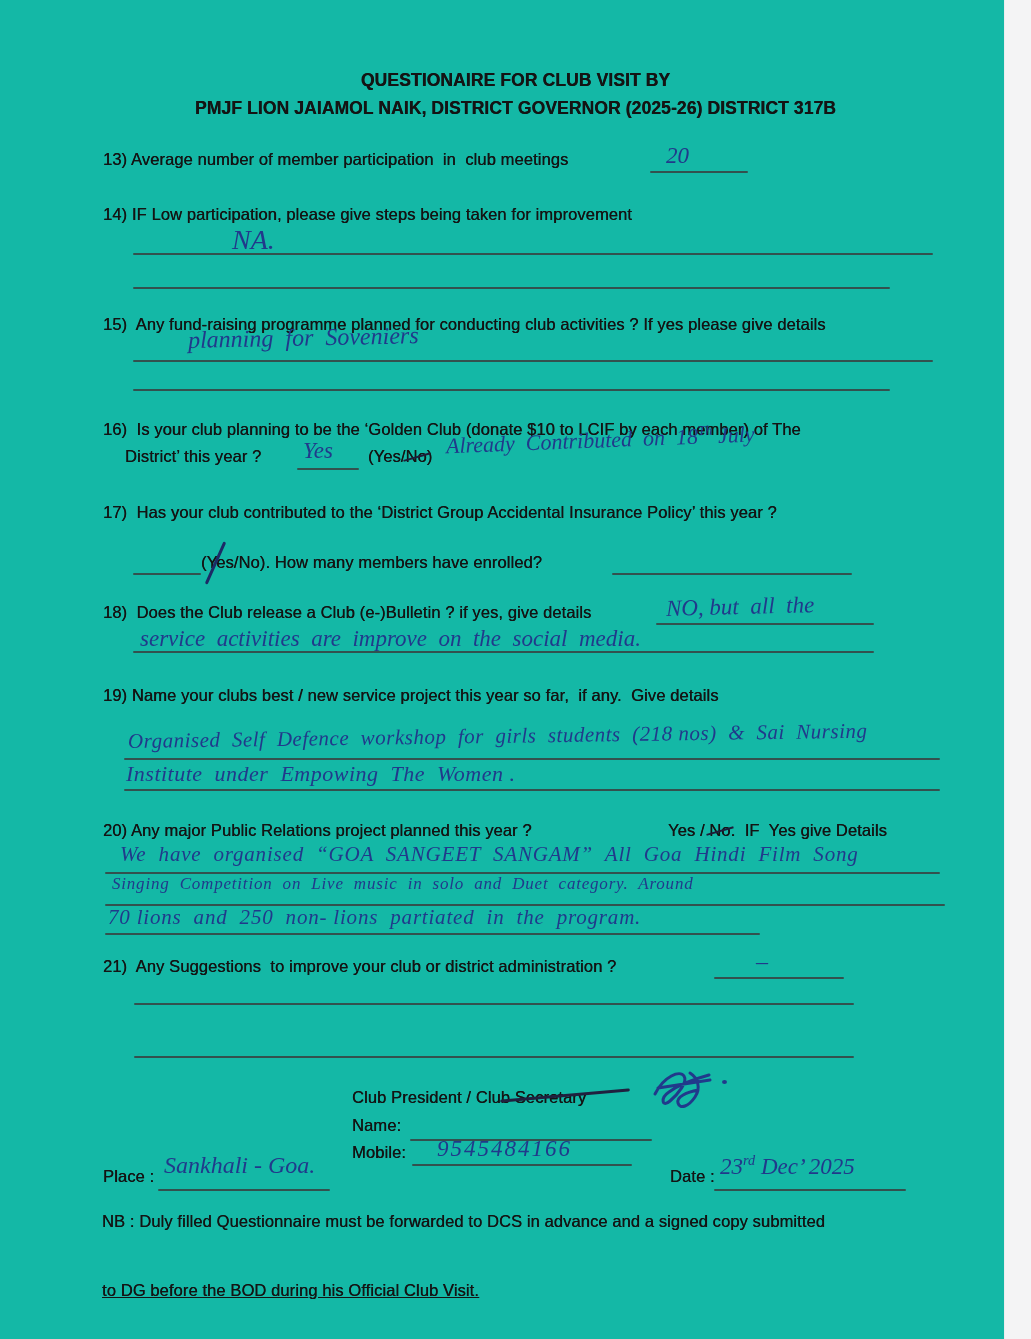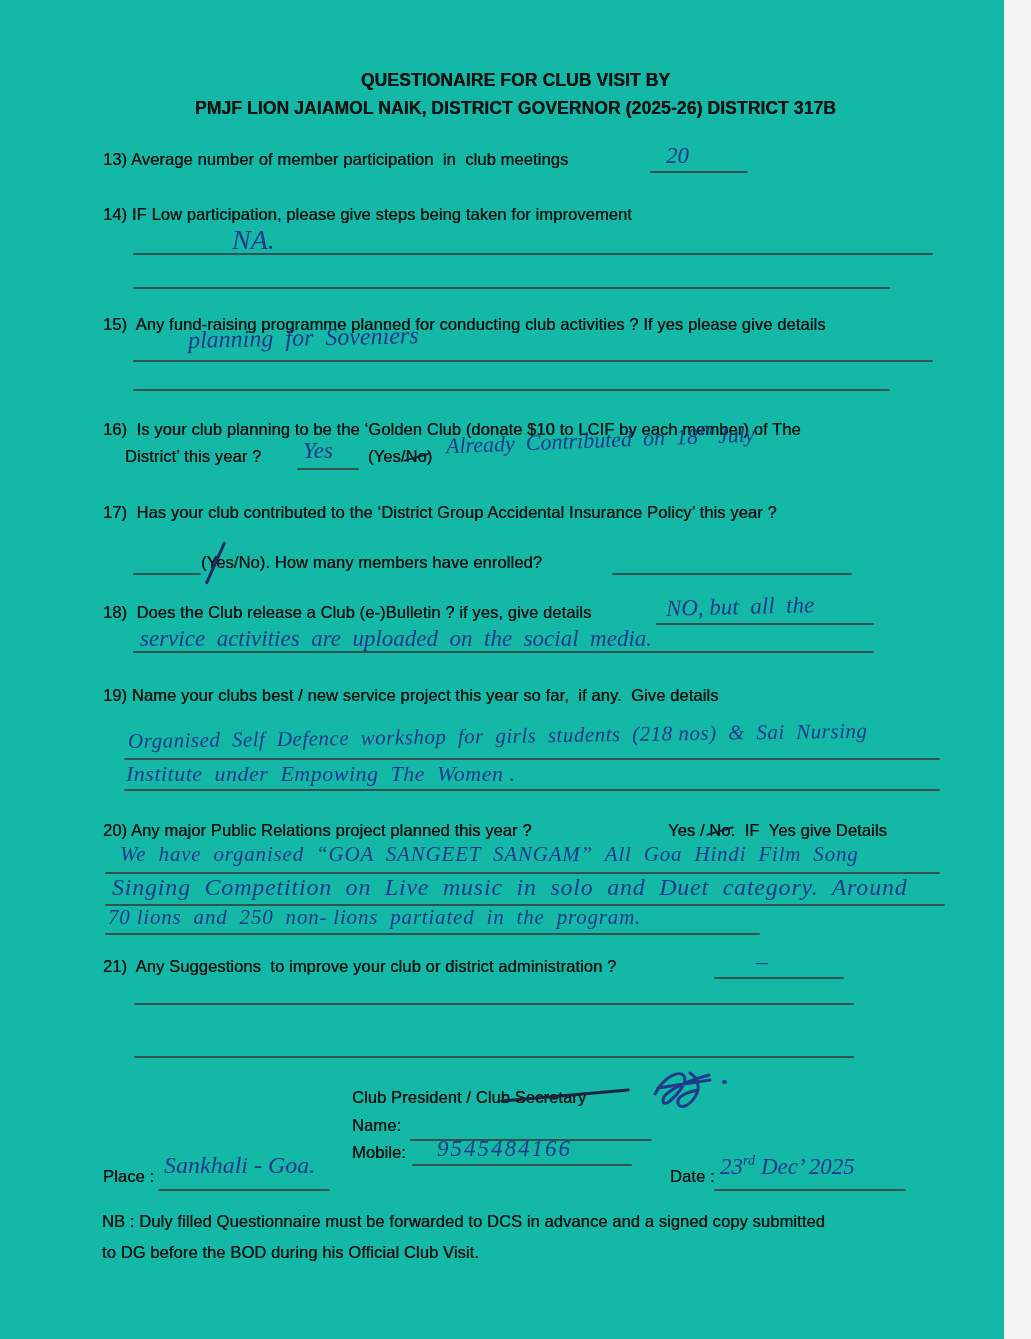--- a/index.html
+++ b/index.html
@@ -62,34 +62,34 @@
 
   <div class="print" style="left:103px;top:503px;text-align:center;">17)  Has your club contributed to the ‘District Group Accidental Insurance Policy’ this year ?</div>
   <div class="rule" style="left:133px;top:573px;width:68px;"></div>
   <div class="print" style="left:201px;top:553px;">(Yes/No). How many members have enrolled?</div>
   <div class="pen-slash" style="left:214px;top:540px;height:46px;"></div>
   <div class="rule" style="left:612px;top:573px;width:240px;"></div>
 
   <div class="print" style="left:103px;top:603px;">18)  Does the Club release a Club (e-)Bulletin ? if yes, give details</div>
   <div class="hw" style="left:666px;top:596px;font-size:23px;transform:rotate(-1.5deg);">NO, but  all  the</div>
   <div class="rule" style="left:656px;top:623px;width:218px;"></div>
-  <div class="hw" style="left:140px;top:626px;font-size:23px;">service  activities  are  uploaded  on  the  social  media.</div>
+  <div class="hw" style="left:140px;top:626px;font-size:23px;">service  activities  are  improve  on  the  social  media.</div>
   <div class="rule" style="left:133px;top:651px;width:741px;"></div>
 
   <div class="print" style="left:103px;top:686px;">19) Name your clubs best / new service project this year so far,  if any.  Give details</div>
   <div class="hw" style="left:128px;top:729px;font-size:21px;letter-spacing:.5px;transform:rotate(-.8deg);">Organised  Self  Defence  workshop  for  girls  students  (218 nos)  &amp;  Sai  Nursing</div>
   <div class="rule" style="left:124px;top:758px;width:816px;"></div>
   <div class="hw" style="left:126px;top:761px;font-size:22px;letter-spacing:.5px;">Institute  under  Empowing  The  Women .</div>
   <div class="rule" style="left:124px;top:789px;width:816px;"></div>
 
   <div class="print" style="left:103px;top:821px;">20) Any major Public Relations project planned this year ?</div>
   <div class="print" style="left:668px;top:821px;"><span>Yes / </span><span class="struck">No</span><span>.  IF  Yes give Details</span></div>
   <div class="hw" style="left:120px;top:842px;font-size:21px;letter-spacing:.8px;">We  have  organised  “GOA  SANGEET  SANGAM”  All  Goa  Hindi  Film  Song</div>
   <div class="rule" style="left:105px;top:872px;width:835px;"></div>
-  <div class="hw" style="left:112px;top:874px;font-size:24px;letter-spacing:.8px;">Singing  Competition  on  Live  music  in  solo  and  Duet  category.  Around</div>
+  <div class="hw" style="left:112px;top:874px;font-size:17px;letter-spacing:.8px;">Singing  Competition  on  Live  music  in  solo  and  Duet  category.  Around</div>
   <div class="rule" style="left:105px;top:904px;width:840px;"></div>
   <div class="hw" style="left:108px;top:905px;font-size:21px;letter-spacing:.8px;">70 lions  and  250  non- lions  partiated  in  the  program.</div>
   <div class="rule" style="left:105px;top:933px;width:655px;"></div>
 
   <div class="print" style="left:103px;top:957px;">21)  Any Suggestions  to improve your club or district administration ?</div>
   <div class="hw" style="left:756px;top:948px;font-size:24px;">–</div>
   <div class="rule" style="left:714px;top:977px;width:130px;"></div>
   <div class="rule" style="left:134px;top:1003px;width:720px;"></div>
   <div class="rule" style="left:134px;top:1056px;width:720px;"></div>
 
@@ -111,14 +111,14 @@
 
   <div class="print" style="left:103px;top:1167px;">Place :</div>
   <div class="hw" style="left:164px;top:1152px;font-size:24px;">Sankhali - Goa.</div>
   <div class="rule" style="left:158px;top:1189px;width:172px;"></div>
 
   <div class="print" style="left:670px;top:1167px;">Date :</div>
   <div class="hw" style="left:720px;top:1152px;font-size:23px;font-style:italic;"><span>23</span><span class="sup">rd</span><span> Dec’ 2025</span></div>
   <div class="rule" style="left:714px;top:1189px;width:192px;"></div>
 
   <div class="print" style="left:102px;top:1212px;">NB : Duly filled Questionnaire must be forwarded to DCS in advance and a signed copy submitted</div>
-  <div class="print" style="left:102px;top:1243px;">to DG before the BOD during his Official Club Visit.</div>
+  <div class="print" style="left:102px;top:1281px;text-decoration:underline;">to DG before the BOD during his Official Club Visit.</div>
 </div>
 
 </body></html>

